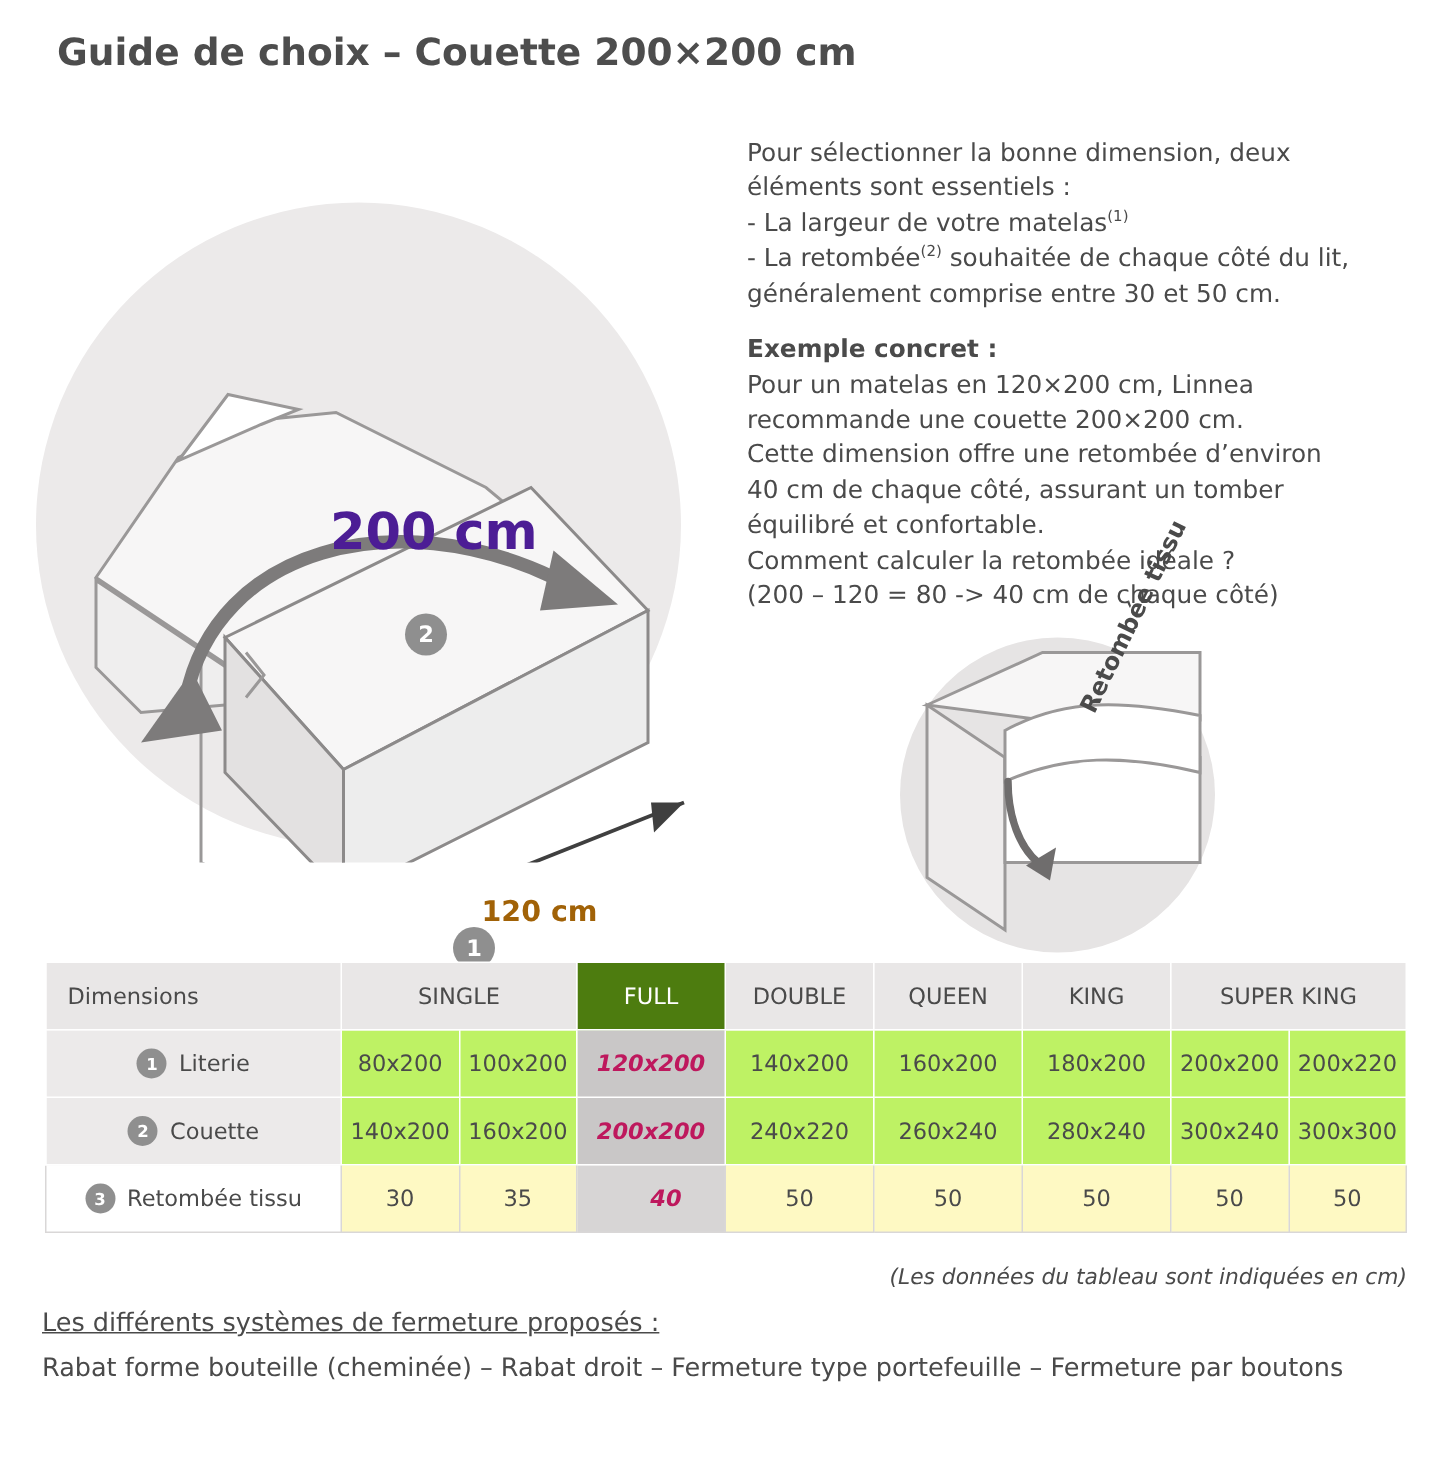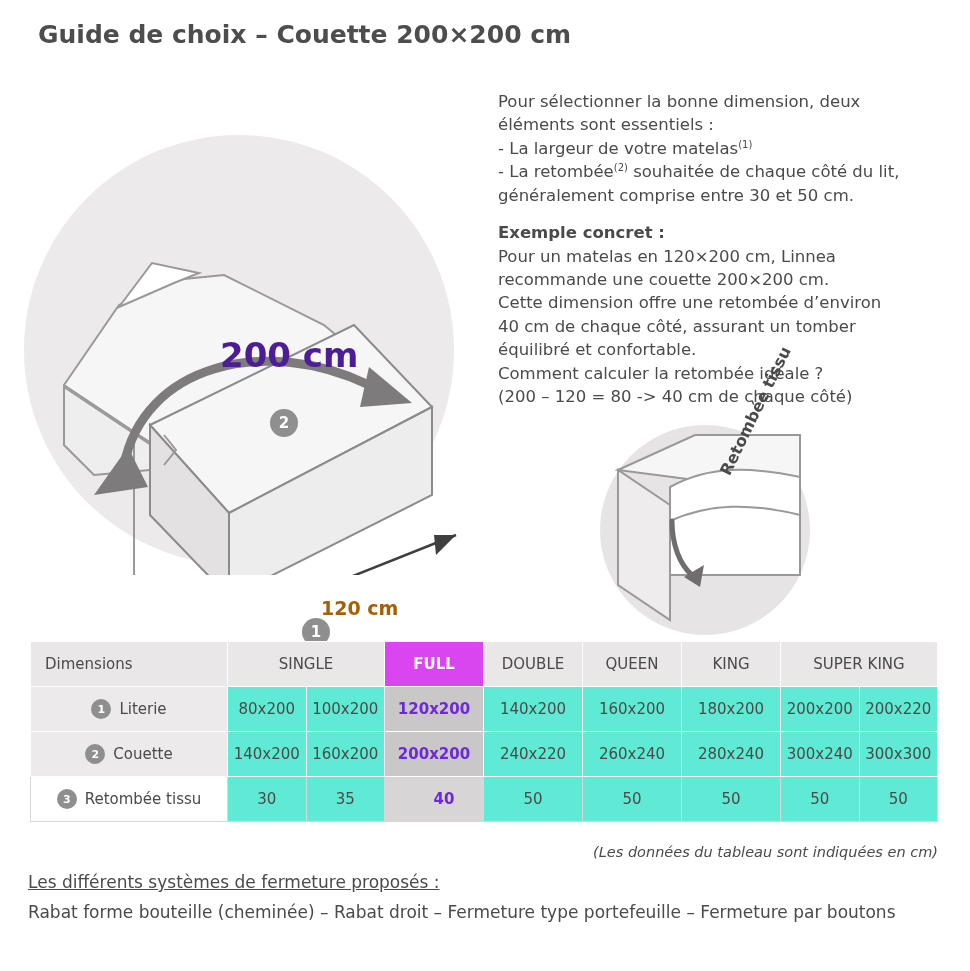--- a/index.html
+++ b/index.html
@@ -178,40 +178,41 @@
     font-size: 15px;
     color: #4a4a4a;
     height: 44px;
   }
   table.dims thead th.first {
     text-align: left;
     padding-left: 14px;
     font-size: 15px;
   }
   table.dims thead th.full-col {
-    background: #d946ef;
-    font-weight: bold;
+    background: #4d7c0f;
+    font-weight: normal;
     color: #ffffff;
   }
   td.rowlabel {
     background: #eceaea;
     text-align: left;
     padding-left: 12px;
     font-size: 15px;
     white-space: nowrap;
   }
   td.cell {
-    background: #5eead4;
+    background: #bef264;
   }
   td.cell.full-col {
     background: #c9c7c7;
     font-weight: bold;
-    color: #6d28d9;
-  }
-  tr.row3 td.cell { background: #5eead4; }
+    color: #be185d;
+    font-style: italic;
+  }
+  tr.row3 td.cell { background: #fef9c3; }
   tr.row3 td.rowlabel { background: #ffffff; }
   tr.row3 td.cell.full-col { background: #d7d5d5; padding-left: 24px; }
   tr.row3 td { border: 1px solid #d9d7d7; }
   .rowlabel-inner {
     display: inline-flex;
     align-items: center;
     gap: 8px;
   }
   .rowlabel-inner .badge {
     width: 20px;

